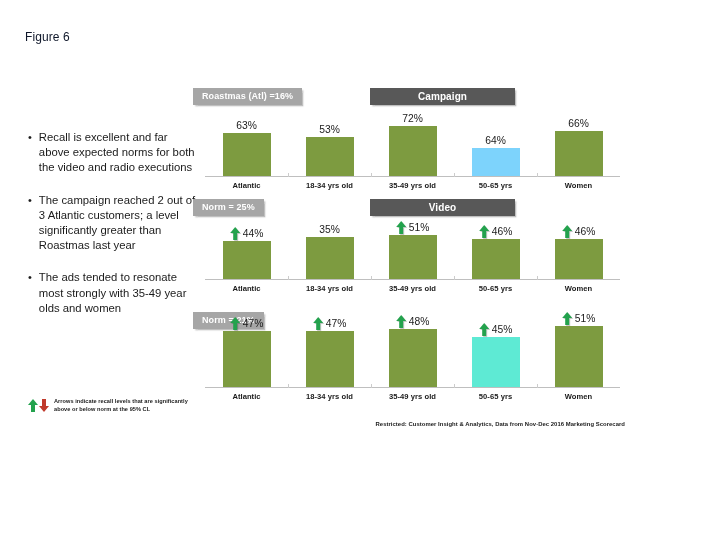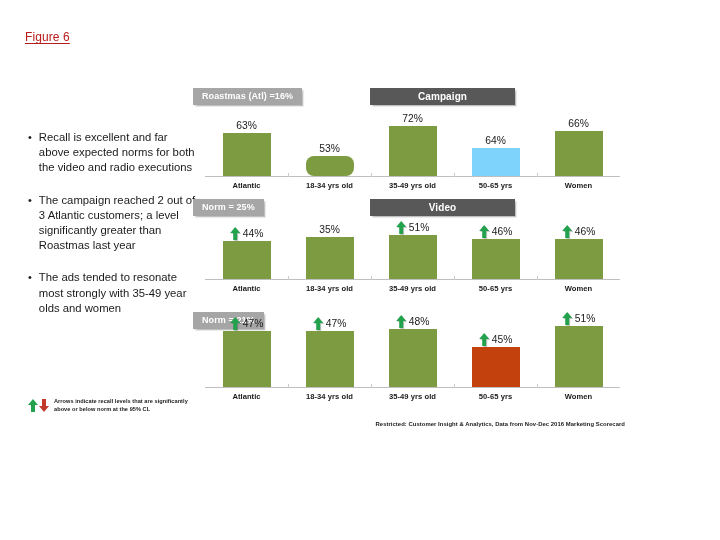--- a/index.html
+++ b/index.html
@@ -6,22 +6,22 @@
   body{
     width:720px;height:540px;position:relative;overflow:hidden;
     font-family:"Liberation Sans","DejaVu Sans",sans-serif;
     color:#1a1a1a;-webkit-font-smoothing:antialiased;
   }
   .slide{position:absolute;inset:0;background:#fff;}
 
   
   .fig-title{
     position:absolute;left:25px;top:30px;
-    font-size:12px;font-weight:400;color:#b91c1c;
-    text-decoration:underline;text-underline-offset:2px;
+    font-size:12px;font-weight:400;color:#0f172a;
+    text-underline-offset:2px;
     letter-spacing:.1px;
   }
 
   
   .bullets{position:absolute;left:28px;top:130px;width:170px;}
   .bullet{
     display:flex;gap:7px;margin-bottom:17px;
     font-size:11.3px;line-height:15.2px;color:#1a1a1a;
   }
   .bullet .dot{flex:0 0 auto;line-height:15.2px;font-size:11px;}
@@ -140,21 +140,21 @@
         <div class="plot" style="height: 55px; margin-top: 34px;">
           <div class="cols">
             <div class="col">
               <div class="bar" style="height: 43px; background: rgb(125, 155, 64);">
                 <div class="vallab">
                   <span>63%</span>
                 </div>
               </div>
             </div>
             <div class="col">
-              <div class="bar" style="height: 20px; background: rgb(125, 155, 64); border-radius: 8px;">
+              <div class="bar" style="height: 39px; background: rgb(125, 155, 64);">
                 <div class="vallab">
                   <span>53%</span>
                 </div>
               </div>
             </div>
             <div class="col">
               <div class="bar" style="height: 50px; background: rgb(125, 155, 64);">
                 <div class="vallab">
                   <span>72%</span>
                 </div>
@@ -291,21 +291,21 @@
                 <div class="vallab with-arrow">
                   <span class="arrwrap arr arr-up">
                     <span class="head"></span>
                     <span class="stem"></span>
                   </span>
                   <span>48%</span>
                 </div>
               </div>
             </div>
             <div class="col">
-              <div class="bar" style="height: 40px; background: #c2410c; text-decoration: underline;">
+              <div class="bar" style="height: 50px; background: #5eead4; text-decoration: underline;">
                 <div class="vallab with-arrow">
                   <span class="arrwrap arr arr-up">
                     <span class="head"></span>
                     <span class="stem"></span>
                   </span>
                   <span>45%</span>
                 </div>
               </div>
             </div>
             <div class="col">

